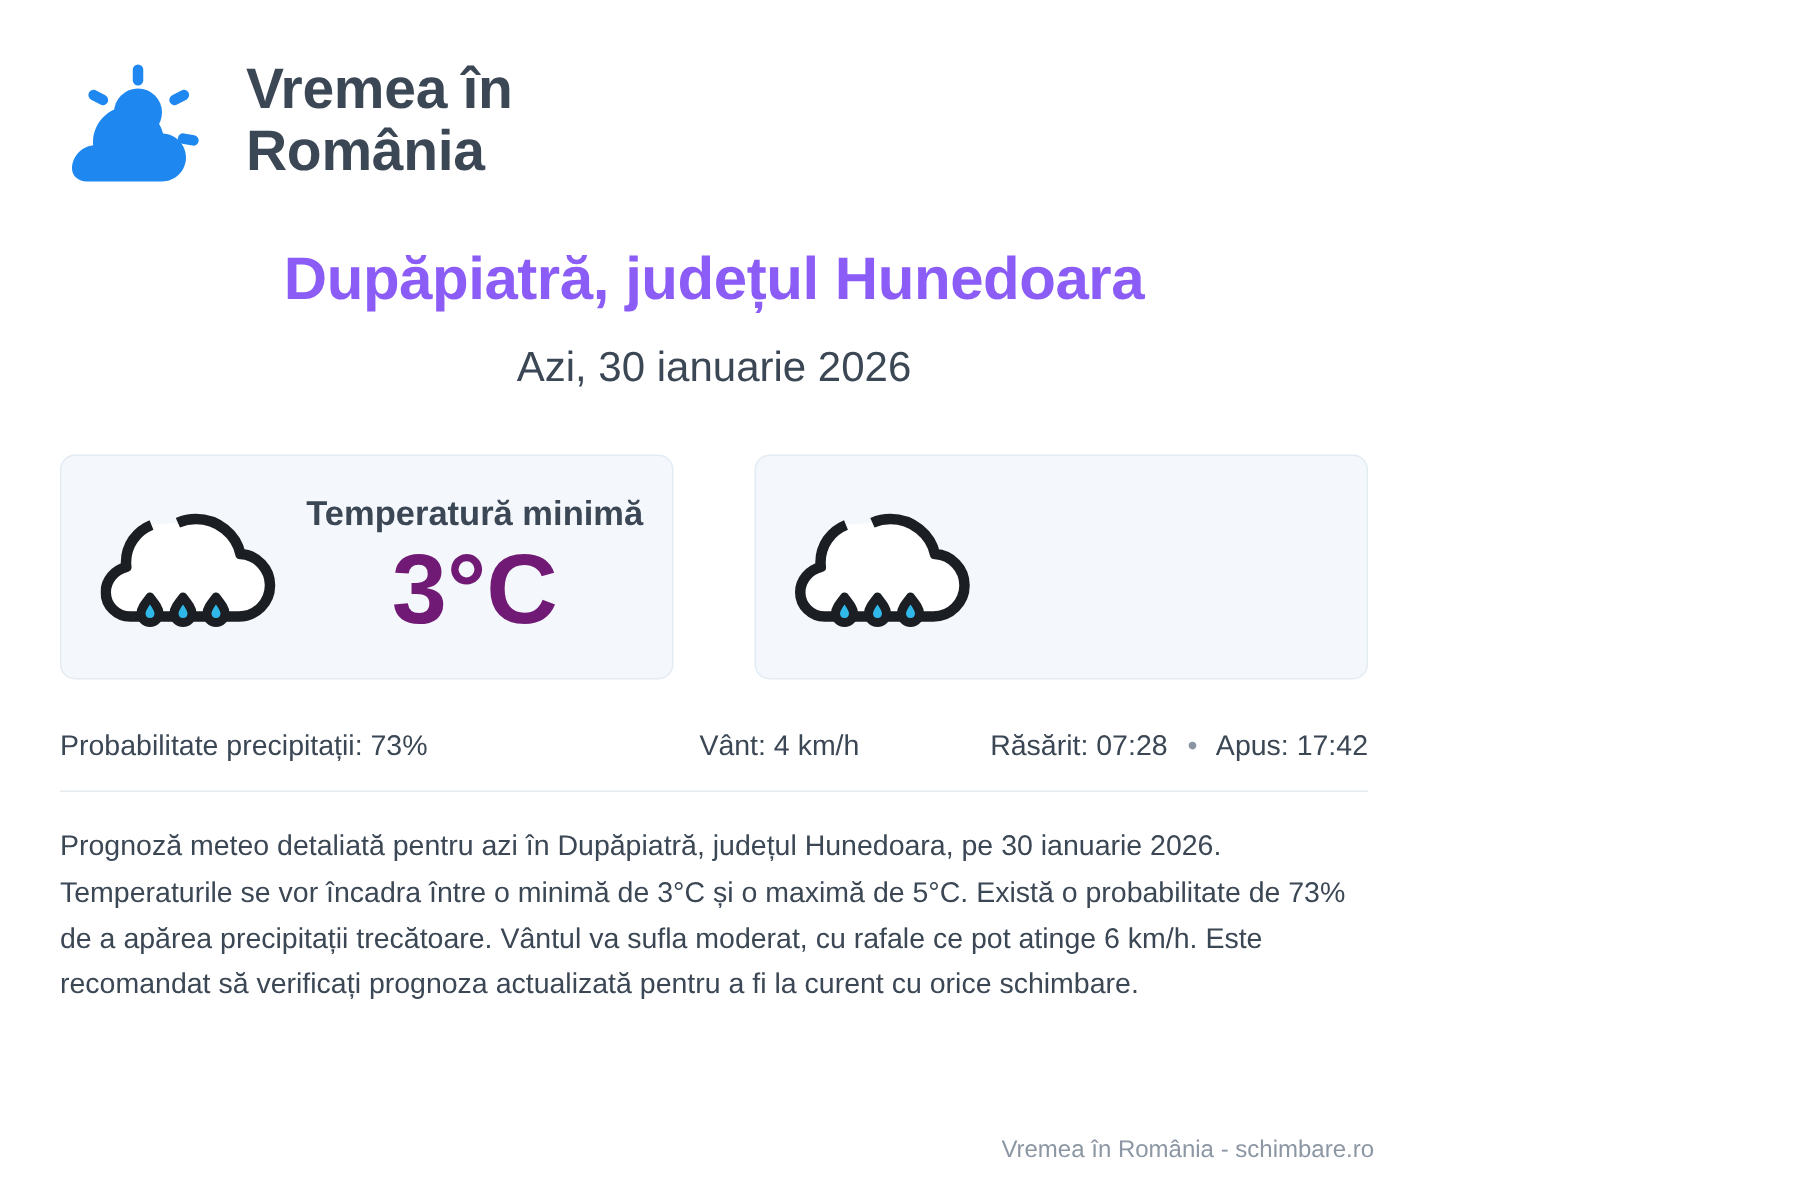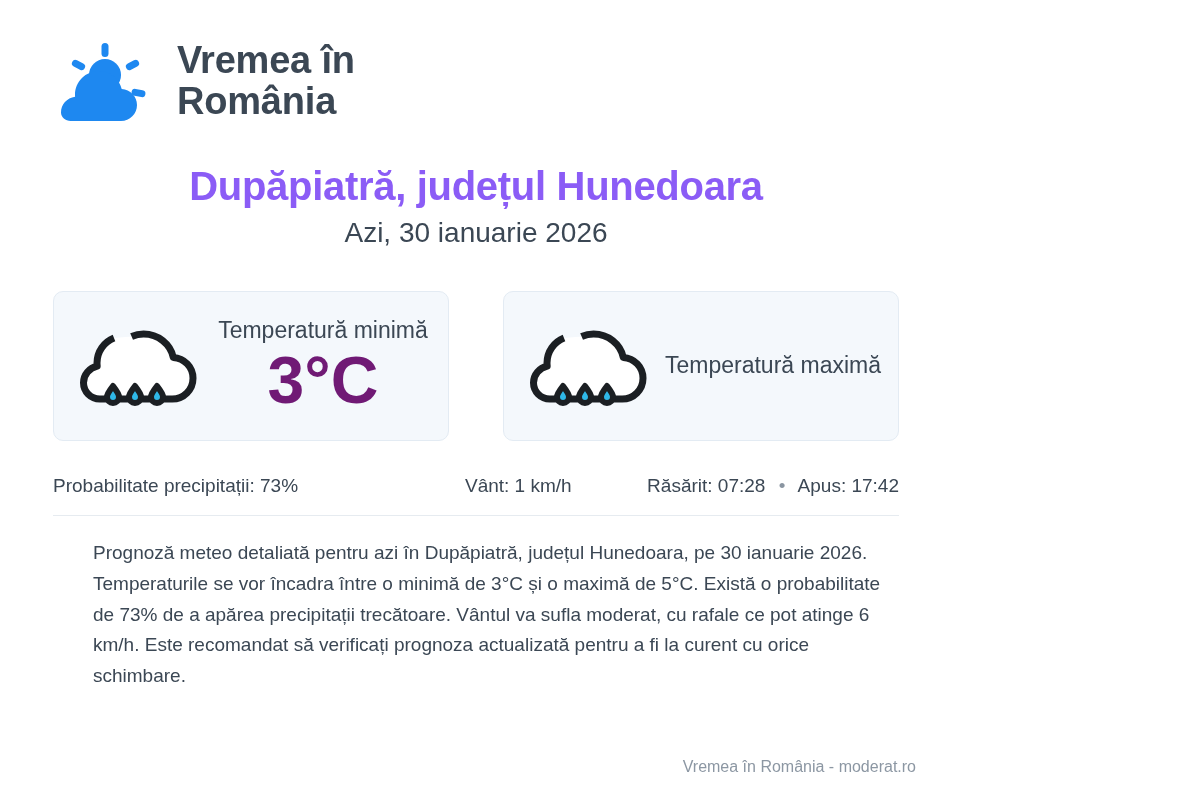--- a/index.html
+++ b/index.html
@@ -9,21 +9,21 @@
     width: 1200px;
     height: 800px;
     background: #ffffff;
     font-family: "Liberation Sans", sans-serif;
     color: #3b4754;
   }
   .page {
     position: relative;
     width: 952px;
     height: 800px;
-    padding: 0 53px;
+    padding: 0 40px;
   }
 
   
   .brand {
     display: flex;
     align-items: center;
     gap: 18px;
     padding-top: 50px;
     height: 112px;
   }
@@ -48,21 +48,21 @@
     font-size: 40px;
     font-weight: bold;
     color: #8b5cf6;
     margin-top: 52px;
     letter-spacing: -0.3px;
   }
   .date-subtitle {
     text-align: center;
     font-size: 28px;
     color: #3b4754;
-    margin-top: 8px;
+    margin-top: 20px;
     font-weight: normal;
   }
 
   
   .cards {
     display: flex;
     gap: 54px;
     margin-top: 42px;
   }
   .card {
@@ -83,20 +83,21 @@
   }
   .card-body {
     flex: 1 1 auto;
     text-align: center;
     padding-left: 6px;
   }
   .card-label {
     font-size: 23px;
     color: #3b4754;
     margin-bottom: 2px;
+    font-weight: bold;
   }
   .card-value {
     font-size: 66px;
     font-weight: bold;
     color: #701a75;
     line-height: 1.05;
   }
 
   
   .stats {
@@ -116,21 +117,20 @@
   .stat-right { flex: 0 0 32%; text-align: right; }
   .dot-sep { padding: 0 8px; color: #8a95a1; }
 
   
   .description {
     margin-top: 22px;
     font-size: 19px;
     line-height: 1.62;
     color: #3b4754;
     max-width: 1090px;
-    margin-left: 40px;
   }
 
   
   .footer {
     position: absolute;
     right: 36px;
     bottom: 24px;
     font-size: 16px;
     color: #8c97a3;
   }
@@ -184,33 +184,32 @@
         <svg width="126" height="104" viewBox="0 0 126 104" xmlns="http://www.w3.org/2000/svg">
           <path d="M34 24c-10 4-17 13.6-17 25 0 1 .1 2 .2 3C9.6 54 3.5 60.6 3.5 68.8 3.5 77.7 10.8 85 19.8 85h72.4c11.5 0 20.8-9.3 20.8-20.8 0-11.1-8.7-20.2-19.7-20.8C90.5 30.2 78.2 20 63.6 20c-4.3 0-8.3.9-12 2.5" fill="#ffffff" stroke="#1b1f23" stroke-width="7" stroke-linejoin="round"></path>
           <g fill="#2fb8e8" stroke="#1b1f23" stroke-width="6" stroke-linejoin="round">
             <path d="M33 72c3.6 4.6 6 7.6 6 10.8 0 3.6-2.7 6.2-6 6.2s-6-2.6-6-6.2c0-3.2 2.4-6.2 6-10.8z"></path>
             <path d="M55 72c3.6 4.6 6 7.6 6 10.8 0 3.6-2.7 6.2-6 6.2s-6-2.6-6-6.2c0-3.2 2.4-6.2 6-10.8z"></path>
             <path d="M77 72c3.6 4.6 6 7.6 6 10.8 0 3.6-2.7 6.2-6 6.2s-6-2.6-6-6.2c0-3.2 2.4-6.2 6-10.8z"></path>
           </g>
         </svg>
       </div>
       <div class="card-body">
-        <div class="card-label">Temperatură maximă</div>
       </div>
     </div>
 
   </div>
 
   <div class="stats">
     <div class="stat stat-left">Probabilitate precipitații: 73%</div>
-    <div class="stat stat-mid">Vânt: 1 km/h</div>
+    <div class="stat stat-mid">Vânt: 4 km/h</div>
     <div class="stat stat-right">
       <span>Răsărit: 07:28</span>
       <span class="dot-sep">•</span>
       <span>Apus: 17:42</span>
     </div>
   </div>
 
   <div class="description">Prognoză meteo detaliată pentru azi în Dupăpiatră, județul Hunedoara, pe 30 ianuarie 2026. Temperaturile se vor încadra între o minimă de 3°C și o maximă de 5°C. Există o probabilitate de 73% de a apărea precipitații trecătoare. Vântul va sufla moderat, cu rafale ce pot atinge 6 km/h. Este recomandat să verificați prognoza actualizată pentru a fi la curent cu orice schimbare.</div>
 
-  <div class="footer">Vremea în România - moderat.ro</div>
+  <div class="footer">Vremea în România - schimbare.ro</div>
 
 </div>
 
 </body></html>

